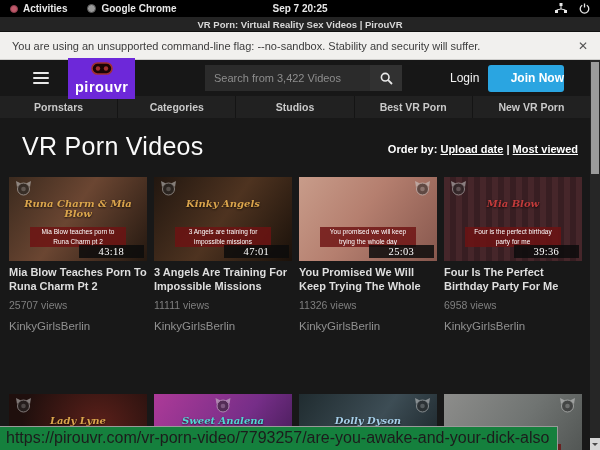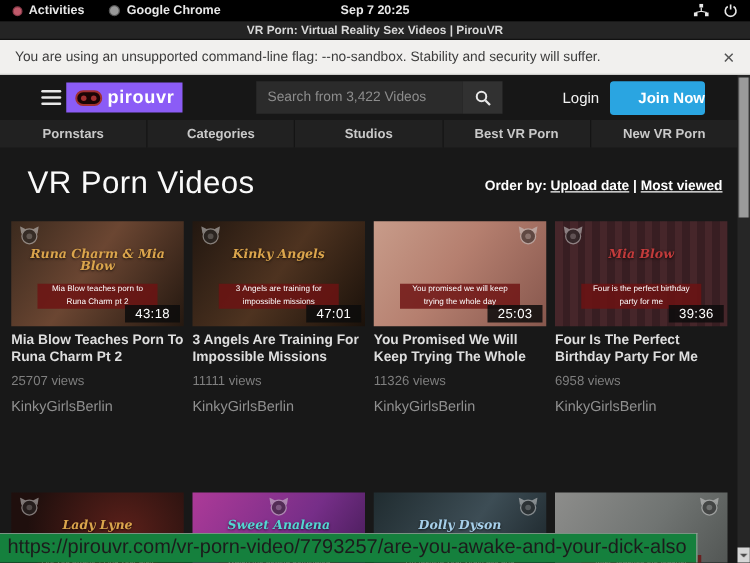--- a/index.html
+++ b/index.html
@@ -24,21 +24,21 @@
   
   .infobar { height:28px; background:#f1f0ee; color:#3c3c3c; font-size:11px;
              display:flex; align-items:center; padding:0 12px; border-bottom:1px solid #cfcecc; }
   .infobar .close { margin-left:auto; color:#545454; font-size:12px; cursor:pointer;
                     background:none; border:none; font-family:inherit; }
 
   
   .siteheader { height:36px; background:#171717; display:flex; align-items:center; position:relative; }
   .burger { width:16px; margin-left:33px; display:flex; flex-direction:column; gap:3px; cursor:pointer; }
   .burger span { height:2px; background:#e8e8e8; border-radius:1px; }
-  .logo { display:flex; align-items:center; gap:4px; background:#8b5cf6; padding:4px 7px; margin-left:4px; }
+  .logo { display:flex; align-items:center; gap:4px; background:#6d28d9; padding:4px 7px; margin-left:19px;flex-direction:column; }
   .logo-text { color:#fff; font-weight:bold; font-size:14.5px; letter-spacing:0.5px; }
   .searchwrap { position:absolute; left:205px; display:flex; }
   .searchwrap input { width:165px; height:26px; background:#2b2b2b; border:none; color:#bbb;
                       font-size:11px; padding:0 9px; font-family:"Liberation Sans",sans-serif; outline:none; }
   .searchwrap input::placeholder { color:#8d8d8d; }
   .searchbtn { width:32px; height:26px; background:#313131; border:none; cursor:pointer;
                display:flex; align-items:center; justify-content:center; }
   .login { position:absolute; left:450px; color:#f2f2f2; font-size:12px; text-decoration:none; }
   .joinbtn { position:absolute; left:488px; width:76px; height:27px; border:none; border-radius:3px;
              color:#fff; font-size:12px; font-weight:bold; cursor:pointer; font-family:inherit;text-align:right; }
@@ -53,21 +53,21 @@
   .pagehead { position:relative; padding:14px 14px 10px 22px; }
   .pagehead h1 { color:#fafafa; font-size:25px; font-weight:400; letter-spacing:0.3px; }
   .orderby { position:absolute; right:22px; bottom:16px; color:#fff; font-size:11px; font-weight:bold; }
   .orderby a { color:#fff; text-decoration:underline; }
 
   
   .grid { display:grid; grid-template-columns:repeat(4,138px); gap:62px 7px; padding:6px 0 0 9px; }
   .card { width:138px; }
   .thumb { position:relative; width:138px; height:84px; overflow:hidden; cursor:pointer; }
   .dur { position:absolute; right:3px; bottom:3px; background:rgba(12,12,12,.85); color:#fff;
-         font-size:10.5px; padding:1px 8px; letter-spacing:0.3px; }
+         font-size:10.5px; padding:1px 20px; letter-spacing:0.3px;font-family:Liberation Serif, serif; }
   .oname { position:absolute; top:26%; left:0; right:0; text-align:center;
            font-family:"DejaVu Serif", serif; font-style:italic; font-weight:bold;
            font-size:10px; line-height:1.05; text-shadow:0 1px 2px rgba(0,0,0,.7); pointer-events:none; }
   .cap { position:absolute; bottom:13px; left:0; right:0; text-align:center; pointer-events:none; }
   .cap span { display:inline-block; background:rgba(110,18,18,.82); color:#fff; font-size:6.5px;
               line-height:1.5; padding:0 3px; max-width:96px; }
   .cat { position:absolute; top:4px; opacity:.55; }
   .cat.tl { left:6px; } .cat.tc { left:50%; transform:translateX(-50%); } .cat.tr { right:6px; }
   .vtitle { margin-top:5px; color:#dedede; font-size:11px; font-weight:bold; line-height:1.25;
             height:28px; overflow:hidden; cursor:pointer; }

